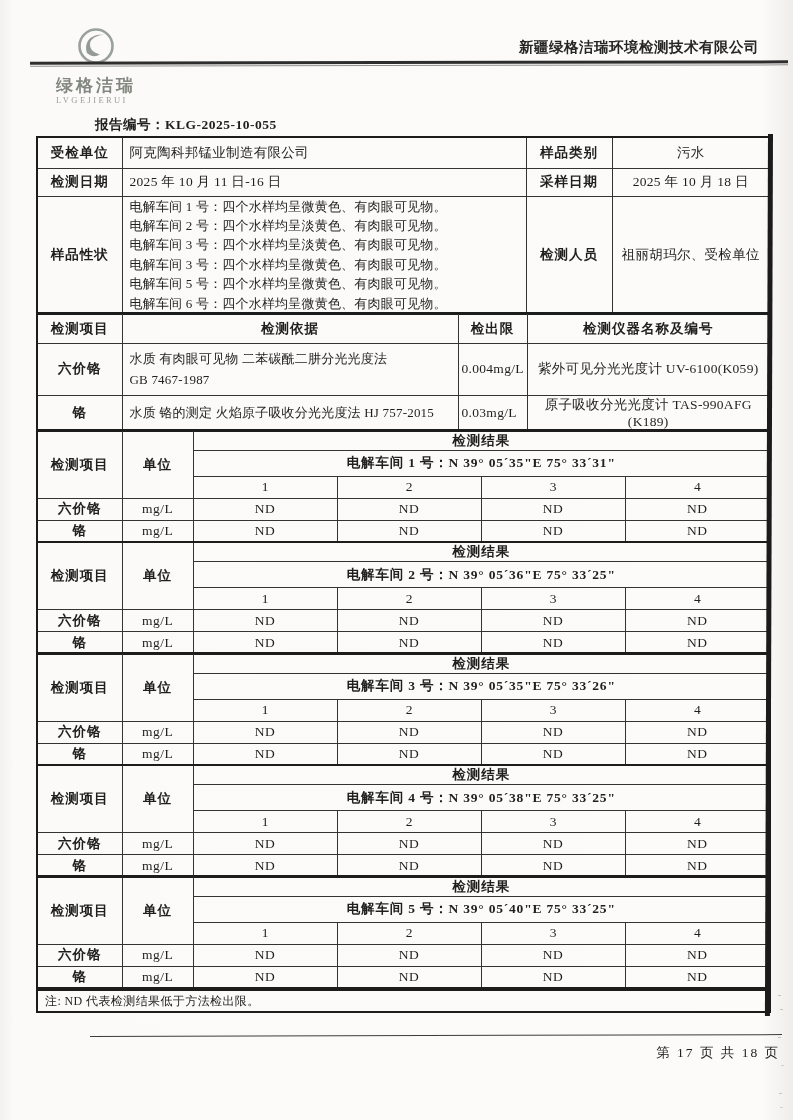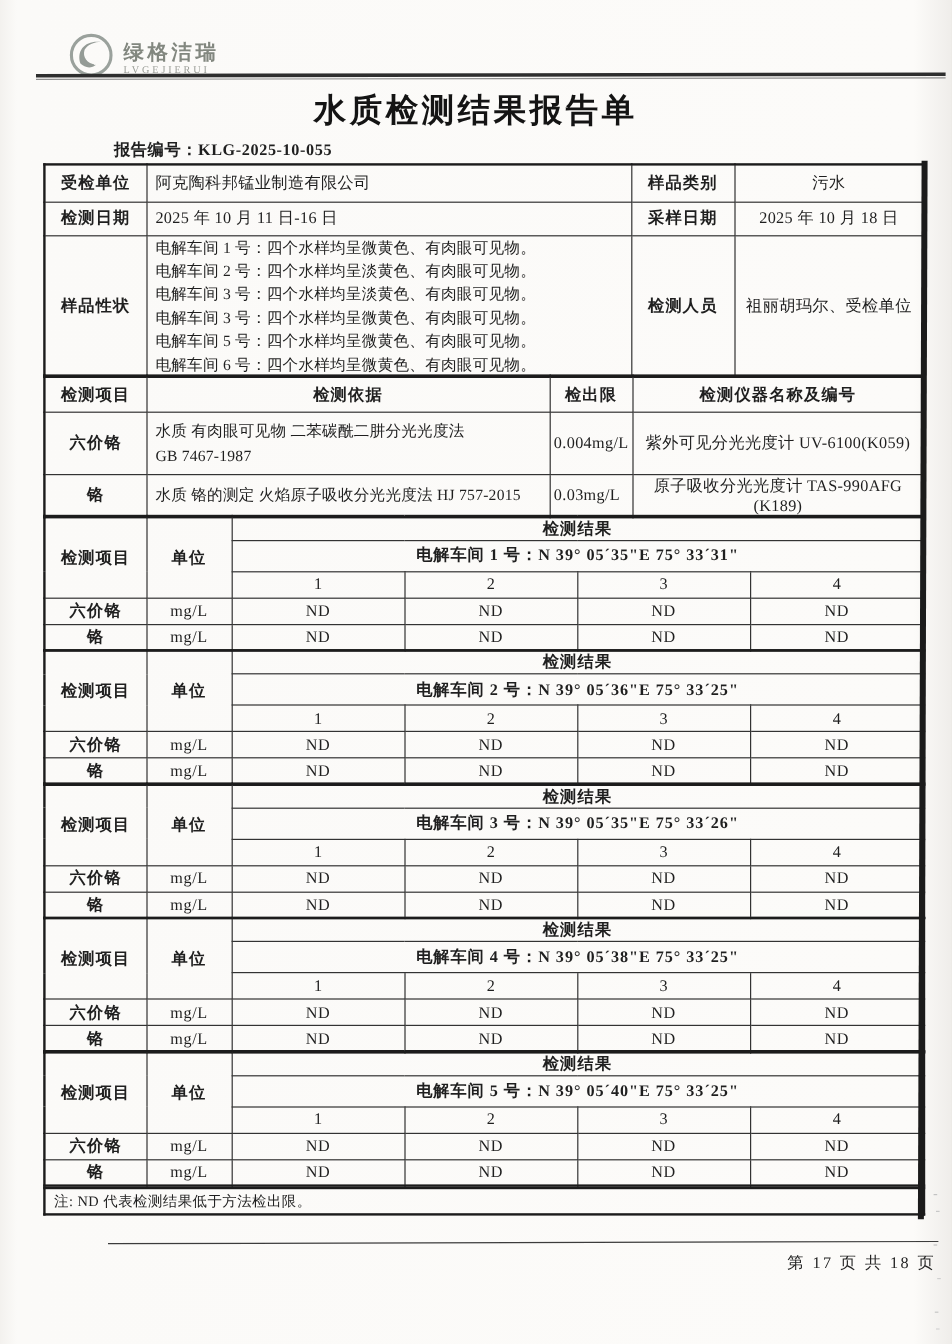--- a/index.html
+++ b/index.html
@@ -6,21 +6,21 @@
   body{
     width:793px;height:1120px;overflow:hidden;
     font-family:"Liberation Serif","DejaVu Serif",serif;
     color:#1f1f1f;background:#e9e7e3;
   }
   .page{
     position:relative;width:793px;height:1120px;
     background:linear-gradient(90deg,#f3f1ee 0px,#fbfaf8 14px,#fcfbf9 96%,#efedea 100%);
   }
   
-  .logo{position:absolute;top:26px;left:56px;display:flex;align-items:center;gap:7px;}
+  .logo{position:absolute;top:26px;left:56px;display:flex;align-items:center;gap:7px;flex-direction:column;}
   .logo-text .cn{font-size:17px;font-weight:bold;color:#82877f;letter-spacing:3px;line-height:18px;}
   .logo-text .en{font-size:8.5px;color:#9a9d97;letter-spacing:2.4px;line-height:10px;}
   .company{position:absolute;top:38px;right:34px;font-size:14.5px;font-weight:bold;letter-spacing:.5px;color:#262626;}
   .divider{position:absolute;top:61px;left:30px;width:758px;transform:rotate(-.1deg);}
   .divider .l1{height:2.5px;background:#2e2e2e;}
   .divider .l2{height:1px;background:#8f8f8f;margin-top:1.5px;}
   .title{position:absolute;top:74px;left:0;width:100%;text-align:center;
          font-size:27px;font-weight:bold;letter-spacing:3px;color:#141414;}
   .report-no{position:absolute;top:116px;left:95px;font-size:13.5px;font-weight:bold;letter-spacing:.5px;}
   
@@ -72,26 +72,26 @@
         <circle cx="20" cy="20" r="16.5" fill="none" stroke="#9aa19c" stroke-width="2.6"></circle>
         <path d="M28 9 C15 7.5 7.5 16 11 27 C14.5 30.5 20 31.5 24 28 C16.5 27 12.5 21.5 14.5 15.5 C17.5 10.5 23 9 28 9 Z" fill="#949b96"></path>
         <path d="M27.5 9.5 C22 14.5 20 21.5 23.5 28" stroke="#fbfaf8" stroke-width="1.6" fill="none"></path>
       </svg>
     </span>
     <span class="logo-text">
       <div class="cn">绿格洁瑞</div>
       <div class="en">LVGEJIERUI</div>
     </span>
   </div>
+  <div class="company">新疆绿格洁瑞环境检测技术有限公司</div>
   <div class="divider">
       <div class="l1"></div>
       <div class="l2"></div>
     </div>
 
-  <div class="title">水质检测结果报告单</div>
   <div class="report-no">
     <span>报告编号：</span><span>KLG-2025-10-055</span>
   </div>
 
   <div class="tables">
 
     <table class="doc-table">
       <colgroup>
           <col style="width:85px">
           <col style="width:404px">

